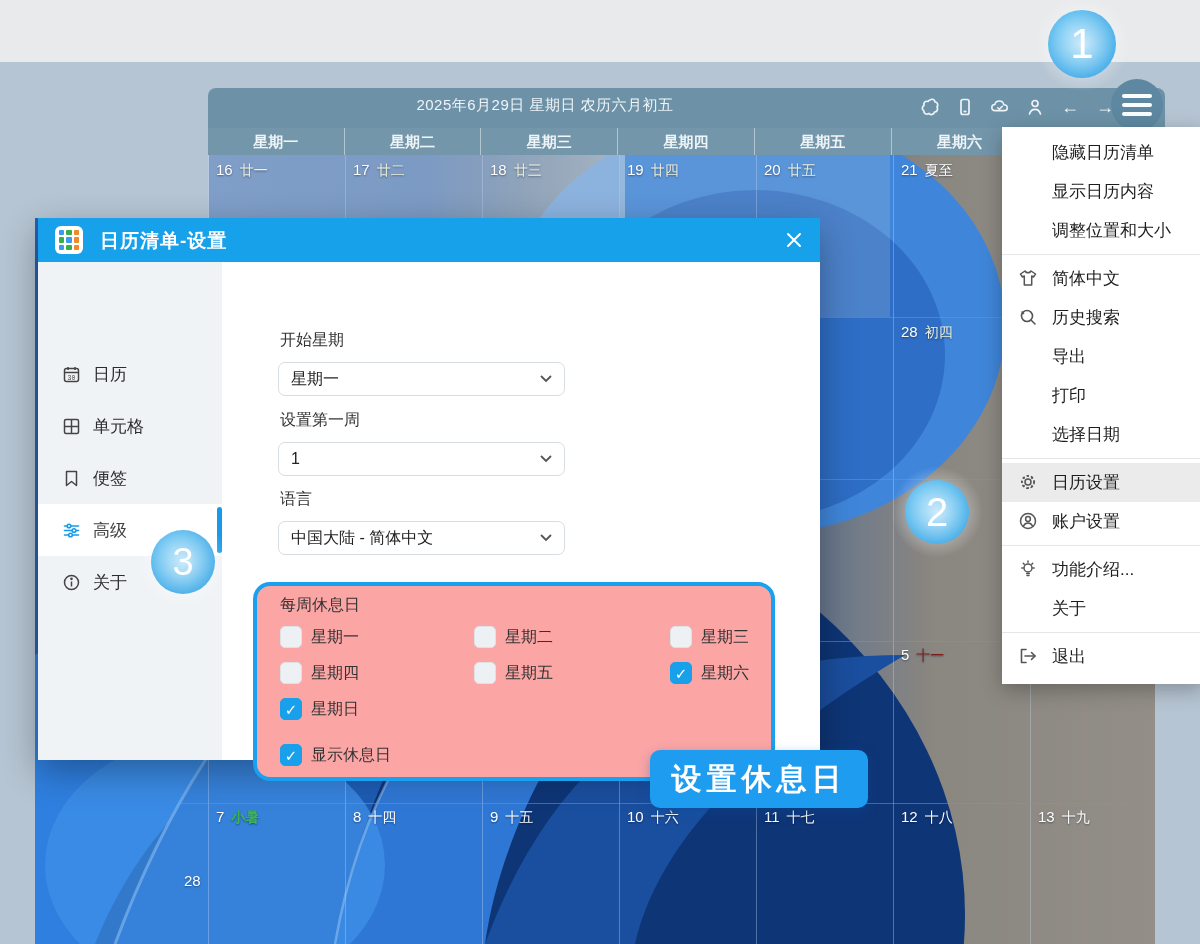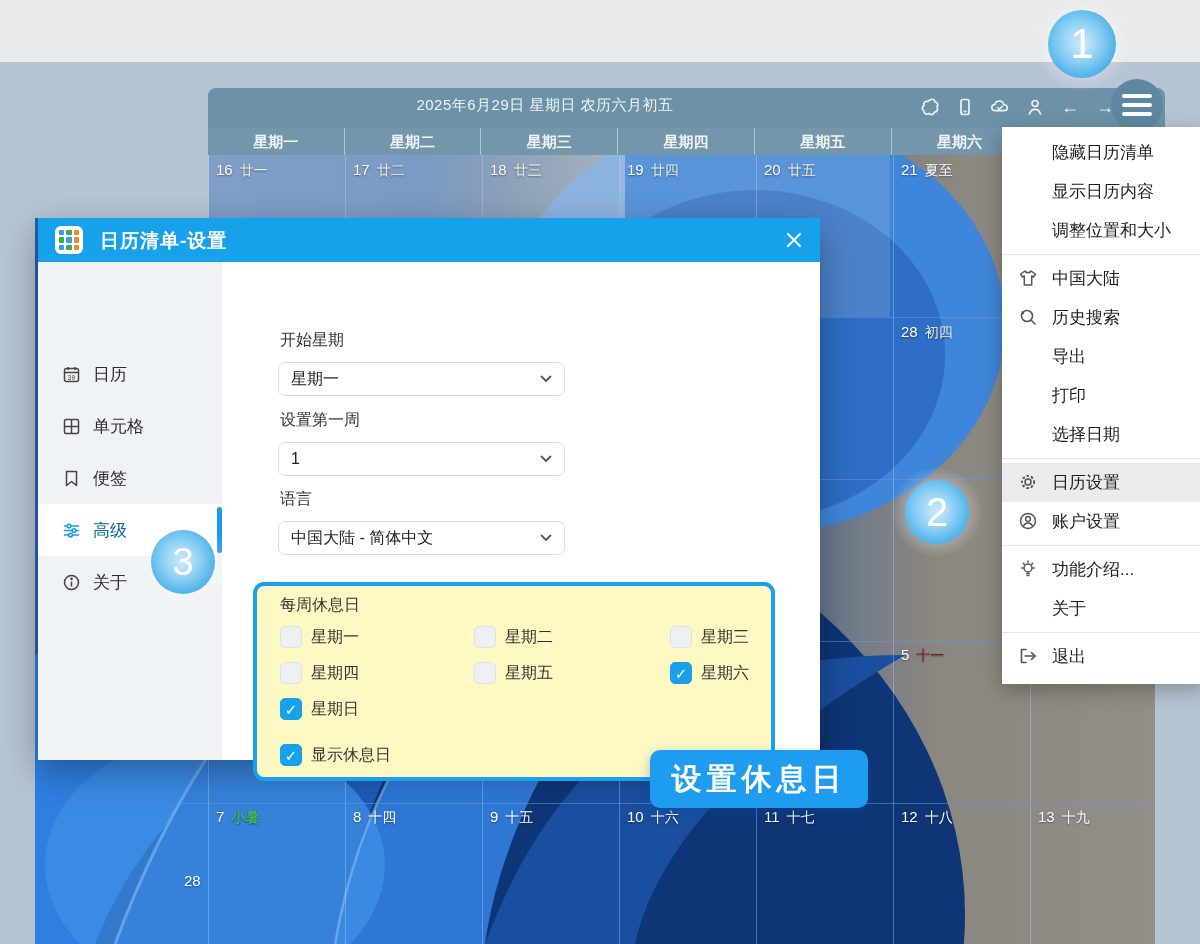--- a/index.html
+++ b/index.html
@@ -45,29 +45,29 @@
   
   .dialog { position:absolute; left:38px; top:218px; width:782px; height:542px; background:#ffffff; z-index:20; box-shadow:0 12px 34px rgba(0,0,0,.32);text-align:right; }
   .dlg-titlebar { position:absolute; left:0; top:0; width:782px; height:44px; background:#17a1ea; display:flex; align-items:center; }
   .dlg-appicon { position:absolute; left:17px; top:8px; width:28px; height:28px; background:#fff; border-radius:6px; padding:4px; display:grid; grid-template-columns:repeat(3,1fr); gap:2px; }
   .dlg-appicon b { border-radius:1px; }
   .dlg-title { position:absolute; left:62px; top:10px; color:#ffffff; font-size:19px; font-weight:bold; letter-spacing:1px; }
   .dlg-close { position:absolute; right:14px; top:10px; width:24px; height:24px; display:flex; align-items:center; justify-content:center; }
 
   .dlg-side { position:absolute; left:0; top:44px; width:184px; height:498px; background:#f0f3f6;font-family:Liberation Mono, monospace; }
   .side-item { position:absolute; left:0; width:184px; height:52px; display:flex; align-items:center; gap:12px; padding-left:24px; font-size:17px; color:#2c2c2e; cursor:default; }
-  .side-item.sel { background:#ffffff; color:#0369a1; }
+  .side-item.sel { background:#ffffff; color:#404040; }
   .side-item.sel .bar { position:absolute; right:0; top:3px; width:5px; height:46px; background:#1899e9; border-radius:3px; }
   .side-item svg { flex:0 0 auto; }
 
   .dlg-content { position:absolute; left:184px; top:44px; width:598px; height:498px; background:#fff; }
   .fld-label { position:absolute; left:58px; font-size:16px; color:#333; }
   .fld-select { position:absolute; left:56px; width:287px; height:34px; background:#fff; border:1px solid #d8dde2; border-radius:7px; display:flex; align-items:center; padding:0 12px; font-size:16px; color:#222; justify-content:space-between; }
 
-  .rest-box { position:absolute; left:31px; top:320px; width:522px; height:199px; border:4px solid #19a0ee; border-radius:11px; background:#fef9c3; }
+  .rest-box { position:absolute; left:31px; top:320px; width:522px; height:199px; border:4px solid #19a0ee; border-radius:17px; background:#fca5a5; }
   .rest-title { position:absolute; left:23px; top:9px; font-size:16px; color:#333; }
   .rest-row { position:absolute; display:flex; align-items:center; gap:9px; font-size:16px; color:#333; }
   .cb { width:22px; height:22px; border-radius:5px; background:#eef1f4; border:1px solid #dde2e7; display:flex; align-items:center; justify-content:center; }
   .cb.checked { background:#18a0ea; border-color:#18a0ea; }
   .cb.checked::after { content:"✓"; color:#fff; font-size:15px; font-weight:bold; line-height:1; }
 
   
   .cta { position:absolute; left:650px; top:750px; width:218px; height:58px; background:#1e9cf0; border-radius:10px; z-index:30;
          display:flex; align-items:center; justify-content:center; color:#fff; font-size:30px; font-weight:bold; letter-spacing:5px;
          box-shadow:0 4px 12px rgba(10,80,160,.35);text-align:center; }
@@ -258,21 +258,21 @@
     <div class="ctx-item">
         <span>调整位置和大小</span>
       </div>
     <div class="ctx-div"></div>
     <div class="ctx-item">
       <span class="mico">
         <svg class="ic" width="20" height="20" viewBox="0 0 20 20" fill="none" stroke="#555" stroke-width="1.5" stroke-linejoin="round">
           <path d="M7 3 L2.5 6 L4.5 9 L6.3 8 L6.3 17 L13.7 17 L13.7 8 L15.5 9 L17.5 6 L13 3 C12.3 4.2 11.2 4.8 10 4.8 C8.8 4.8 7.7 4.2 7 3 Z"></path>
         </svg>
       </span>
-        <span>中国大陆</span>
+        <span>简体中文</span>
       </div>
     <div class="ctx-item">
       <span class="mico">
         <svg class="ic" width="20" height="20" viewBox="0 0 20 20" fill="none" stroke="#555" stroke-width="1.6" stroke-linecap="round">
           <circle cx="9" cy="9" r="5.5"></circle>
             <line x1="13.2" y1="13.2" x2="17" y2="17"></line>
             <line x1="5.5" y1="6.5" x2="4" y2="5"></line>
         </svg>
       </span>
         <span>历史搜索</span>

